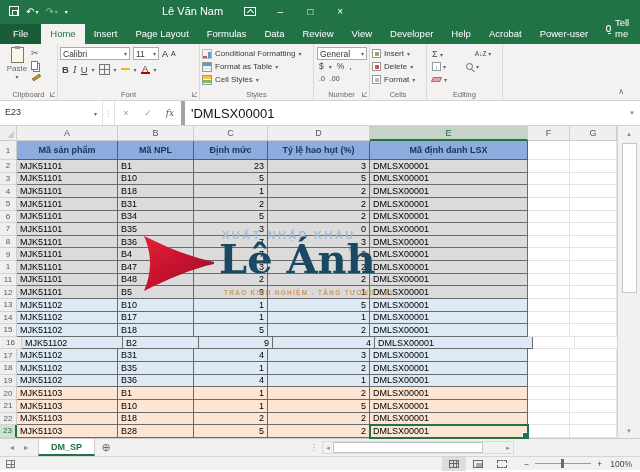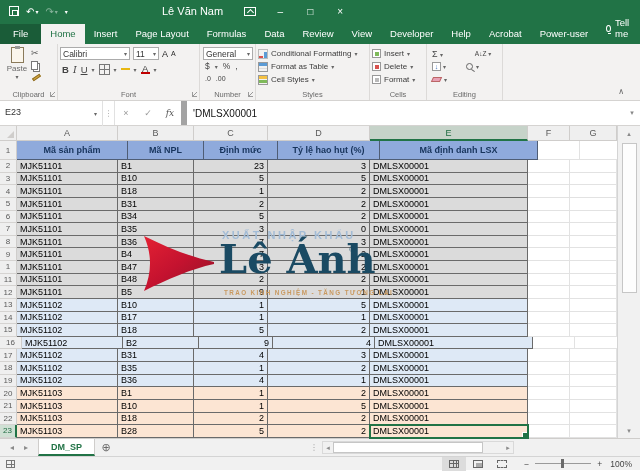--- a/index.html
+++ b/index.html
@@ -100,21 +100,21 @@
   .i-filldown{width:9px;height:9px;border:1px solid #999;color:#3b6cb4;font-size:7px;display:flex;align-items:center;justify-content:center;background:#fff;}
   .sortAZ{font-size:6.5px;line-height:6px;color:#444;text-align:center;}
   .collapse{position:absolute;right:16px;bottom:4px;color:#666;font-size:8px;}
 
   
   .fbar{height:25px;background:#fff;border-bottom:1px solid #d5d3d1;display:flex;align-items:stretch;}
   .namebox{width:103px;display:flex;align-items:flex-end;justify-content:space-between;padding:16px 5px;border-right:1px solid #e1e1e1;font-size:9px;color:#333;}
   .fsep{width:12px;display:flex;align-items:center;justify-content:center;color:#aaa;font-size:8px;border-right:1px solid #e1e1e1;}
   .fbtn{width:22px;display:flex;align-items:center;justify-content:center;color:#9a9a9a;font-size:9px;}
   .fx{font-family:"DejaVu Serif",serif;font-style:italic;color:#555;}
-  .finput{flex:1;display:flex;align-items:center;padding-left:6px;font-size:10px;color:#111;border-left:6px solid #a3a3a3;}
+  .finput{flex:1;display:flex;align-items:center;padding-left:6px;font-size:13px;color:#111;border-left:4px solid #a3a3a3;}
   .fexp{width:16px;display:flex;align-items:center;justify-content:center;color:#888;font-size:7px;}
 
   
   .gridwrap{position:relative;height:312px;background:#fff;}
   .g-row{display:flex;}
   .g-colhead .gc{height:15px;background:#efefef;border-right:1px solid #cfcdcb;border-bottom:1px solid #cfcdcb;display:flex;align-items:center;justify-content:center;color:#5a5a5a;font-size:9px;}
   .g-colhead .gc.sel{background:#c6d3c9;border-bottom:2px solid #217346;color:#1e6b41;}
   .g-corner{height:15px;background:#efefef;border-right:1px solid #cfcdcb;border-bottom:1px solid #cfcdcb;position:relative;}
   .g-corner::after{content:"";position:absolute;right:2px;bottom:2px;border-left:7px solid transparent;border-bottom:7px solid #cfcdcb;}
   .g-rn{background:#efefef;border-right:1px solid #cfcdcb;border-bottom:1px solid #d5d3d1;display:flex;align-items:center;justify-content:center;color:#5a5a5a;font-size:8px;}
@@ -260,56 +260,56 @@
             <span>A</span>
             <span class="colbar" style="background:#c00000;"></span>
           </span>
         <span class="caret">▾</span>
       </div>
       <div class="rg-label">Font</div>
       <span class="dlg"></span>
     </div>
 
 
+    <div class="rgroup g-styles">
+      <div class="strow">
+          <span class="i-cf"></span>
+          <span>Conditional Formatting</span>
+          <span class="caret">▾</span>
+        </div>
+      <div class="strow">
+          <span class="i-ft"></span>
+          <span>Format as Table</span>
+          <span class="caret">▾</span>
+        </div>
+      <div class="strow">
+          <span class="i-cs"></span>
+          <span>Cell Styles</span>
+          <span class="caret">▾</span>
+        </div>
+      <div class="rg-label">Styles</div>
+    </div>
+
     <div class="rgroup g-num">
       <div class="combo" style="width:50px;margin-left:1px;">
           <span>General</span>
           <span class="caret">▾</span>
         </div>
       <div class="numrow">
         <span>$</span>
         <span class="caret">▾</span>
         <span>%</span>
         <span>,</span>
       </div>
       <div class="numrow" style="font-size:7px;">
         <span>.0</span>
         <span>.00</span>
       </div>
       <div class="rg-label">Number</div>
       <span class="dlg"></span>
-    </div>
-
-    <div class="rgroup g-styles">
-      <div class="strow">
-          <span class="i-cf"></span>
-          <span>Conditional Formatting</span>
-          <span class="caret">▾</span>
-        </div>
-      <div class="strow">
-          <span class="i-ft"></span>
-          <span>Format as Table</span>
-          <span class="caret">▾</span>
-        </div>
-      <div class="strow">
-          <span class="i-cs"></span>
-          <span>Cell Styles</span>
-          <span class="caret">▾</span>
-        </div>
-      <div class="rg-label">Styles</div>
     </div>
 
     <div class="rgroup g-cells">
       <div class="cellrow">
           <span class="i-ins"></span>
           <span>Insert</span>
           <span class="caret">▾</span>
         </div>
       <div class="cellrow">
           <span class="i-ins i-del"></span>
@@ -369,21 +369,21 @@
           <div class="gc" style="width: 101px;">A</div>
           <div class="gc" style="width: 76px;">B</div>
           <div class="gc" style="width: 74px;">C</div>
           <div class="gc" style="width: 102px;">D</div>
           <div class="gc sel" style="width: 158px;">E</div>
           <div class="gc" style="width: 42px;">F</div>
           <div class="gc" style="width: 47px;">G</div>
         </div>
         <div class="g-row">
           <div class="g-rn" style="width: 17px; height: 19px;">1</div>
-          <div class="g-hc" style="width: 111px;">Mã sản phẩm</div>
+          <div class="g-hc" style="width: 101px;">Mã sản phẩm</div>
           <div class="g-hc" style="width: 76px;">Mã NPL</div>
           <div class="g-hc" style="width: 74px;">Định mức</div>
           <div class="g-hc" style="width: 102px; text-align: right;">Tỷ lệ hao hụt (%)</div>
           <div class="g-hc" style="width: 158px;">Mã định danh LSX</div>
           <div class="g-empty" style="width: 42px;"></div>
           <div class="g-empty" style="width: 47px;"></div>
         </div>
         <div class="g-row">
           <div class="g-rn" style="width: 17px; height: 12.64px;">2</div>
           <div class="g-dc" style="width: 101px; height: 12.64px; background: rgb(219, 219, 219);">MJK51101</div>

